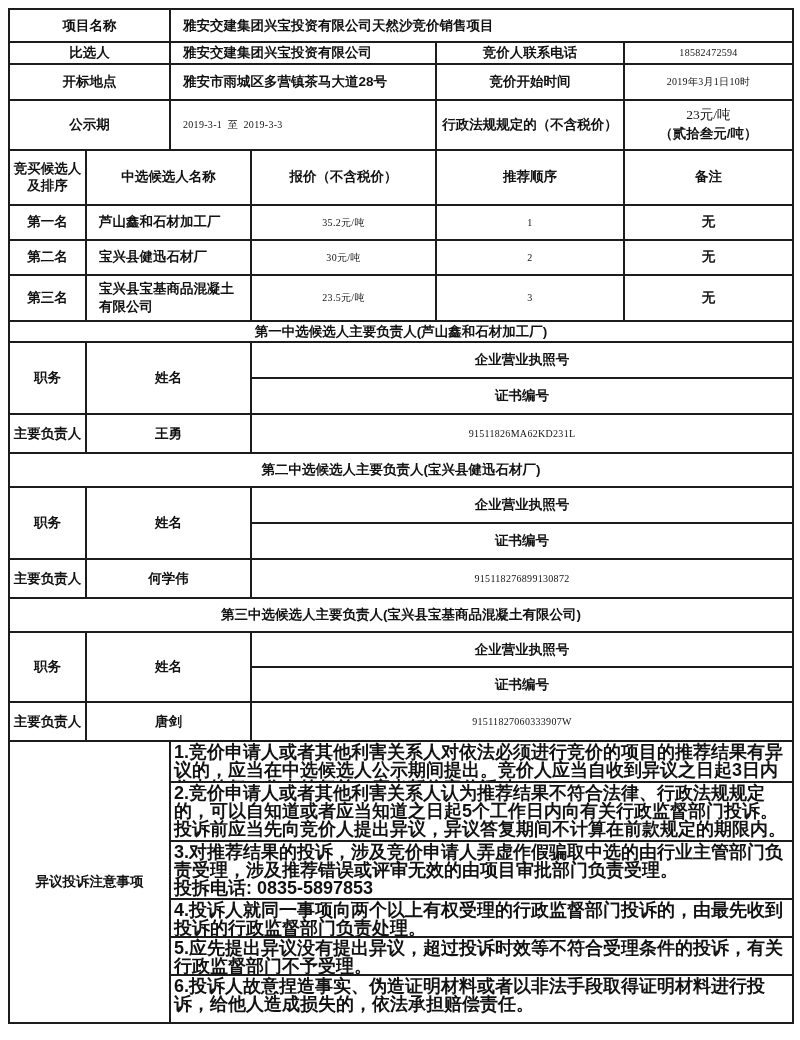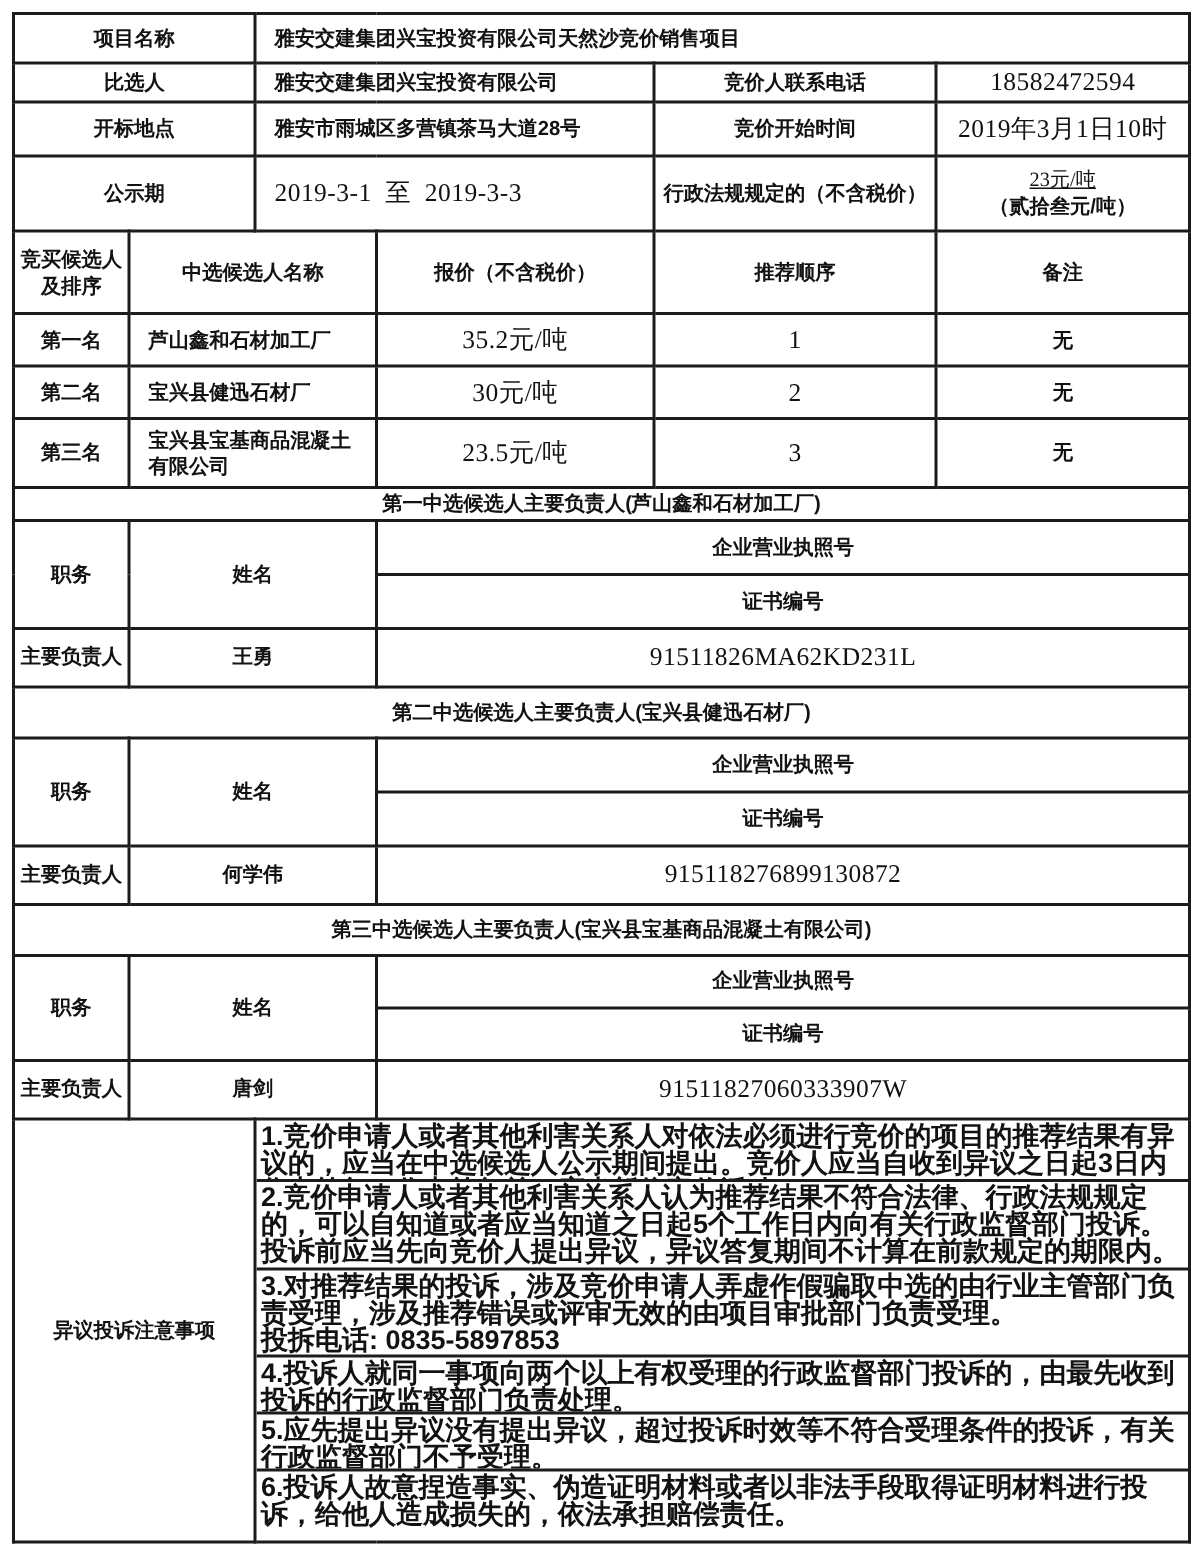--- a/index.html
+++ b/index.html
@@ -22,26 +22,26 @@
     font-size:13.5px;
     font-weight:bold;
     line-height:1.3;
     overflow:hidden;
     word-break:break-all;
   }
   td.left { text-align:left; padding-left:12px; }
   td.num {
     font-family:"Liberation Serif","DejaVu Serif",serif;
     font-weight:normal;
-    font-size:17px;
+    font-size:10px;
     letter-spacing:0.3px;
   }
   td.datecell { white-space:pre; }
   .two-line div { line-height:1.35; }
-  .two-line .l1 { font-family:"Liberation Serif","DejaVu Serif",serif; font-weight:normal;text-decoration:underline; }
+  .two-line .l1 { font-family:"Liberation Serif","DejaVu Serif",serif; font-weight:normal; }
   td.notes-cell { padding:0; vertical-align:top; }
   .note-item {
     box-sizing:border-box;
     border-bottom:2px solid #1c1c1c;
     text-align:left;
     font-size:18px;
     font-weight:bold;
     line-height:18px;
     padding:1px 4px 0 3px;
     overflow:hidden;

